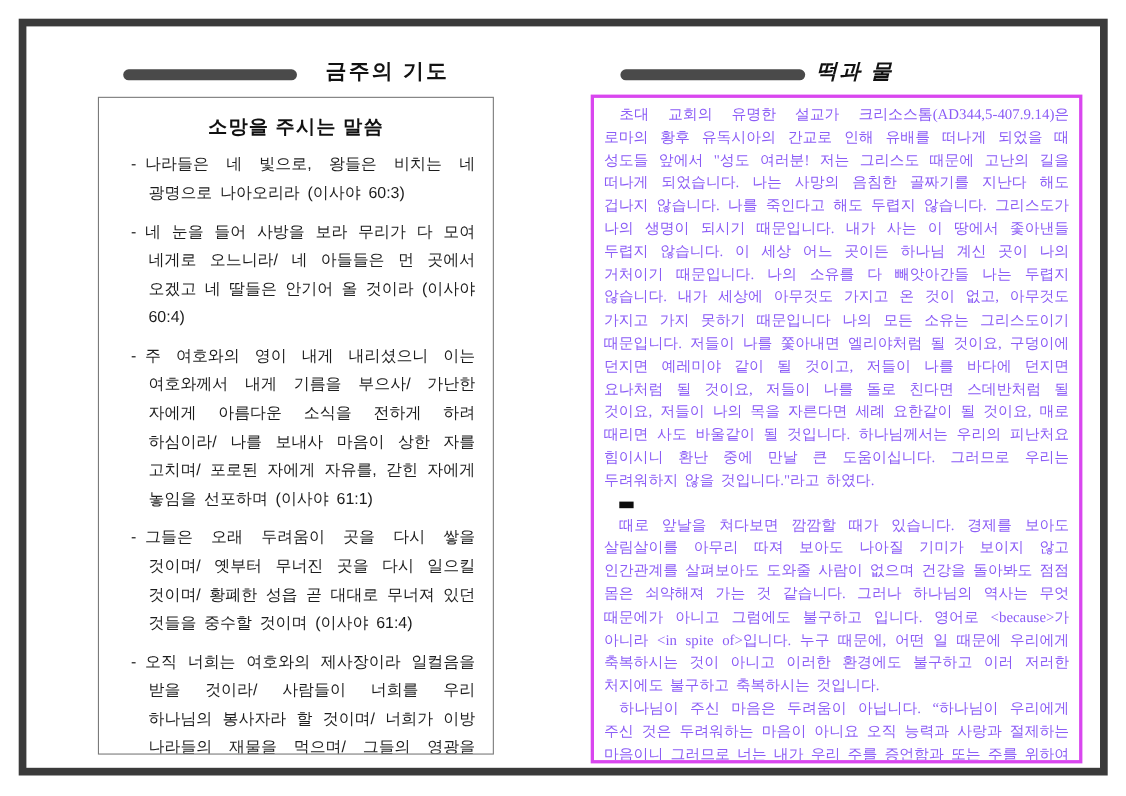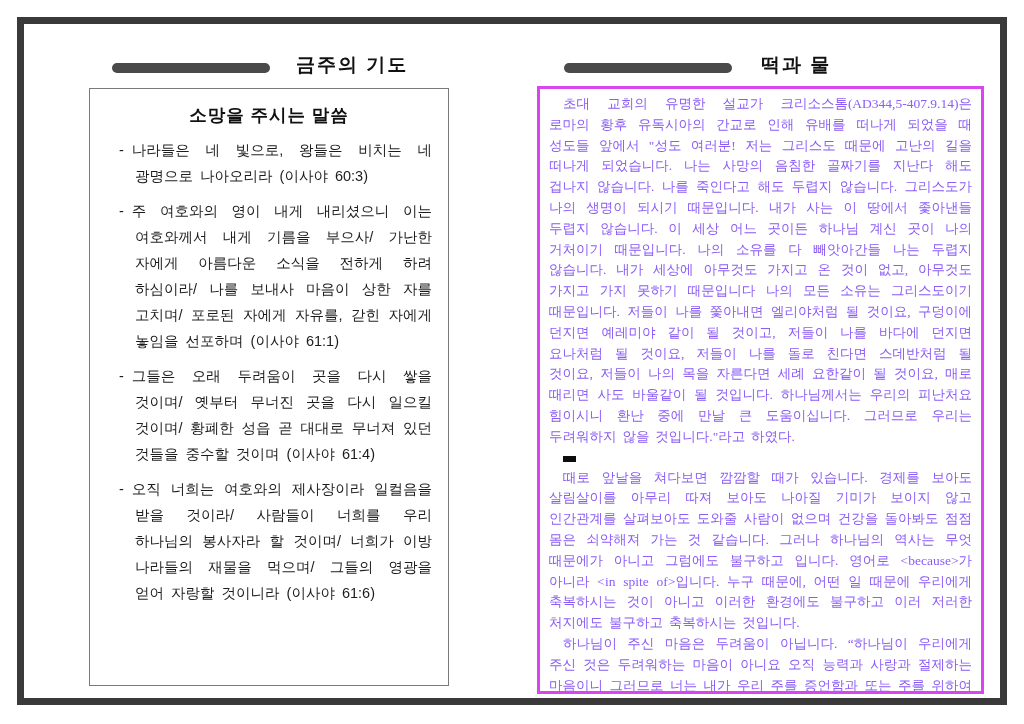--- a/index.html
+++ b/index.html
@@ -38,21 +38,21 @@
     position: absolute;
     top: 28px;
     font-size: 19px;
     font-weight: bold;
     color: #111111;
     letter-spacing: 2px;
     white-space: nowrap;
     font-family: "Liberation Sans", sans-serif;
   }
   .header-title.left  { left: 272px; }
-  .header-title.right { left: 737px; }
+  .header-title.right { left: 718px; font-style: italic; }
 
   
   .prayer-box {
     position: absolute;
     left: 65px;
     top: 64px;
     width: 360px;
     height: 598px;
     border: 1px solid #7a7a7a;
     box-sizing: border-box;
@@ -119,20 +119,23 @@
     <div class="header-bar left"></div>
     <div class="header-title left">금주의 기도</div>
 
     <div class="prayer-box">
       <div class="prayer-title">소망을 주시는 말씀</div>
 
       <div class="verse">
         <span class="dash">-</span><span>나라들은 네 빛으로, 왕들은 비치는 네 광명으로 나아오리라 (이사야 60:3)</span>
       </div>
       <div class="verse">
+        <span class="dash">-</span><span>네 눈을 들어 사방을 보라 무리가 다 모여 네게로 오느니라/ 네 아들들은 먼 곳에서 오겠고 네 딸들은 안기어 올 것이라 (이사야 60:4)</span>
+      </div>
+      <div class="verse">
         <span class="dash">-</span><span>주 여호와의 영이 내게 내리셨으니 이는 여호와께서 내게 기름을 부으사/ 가난한 자에게 아름다운 소식을 전하게 하려 하심이라/ 나를 보내사 마음이 상한 자를 고치며/ 포로된 자에게 자유를, 갇힌 자에게 놓임을 선포하며 (이사야 61:1)</span>
       </div>
       <div class="verse">
         <span class="dash">-</span><span>그들은 오래 두려움이 곳을 다시 쌓을 것이며/ 옛부터 무너진 곳을 다시 일으킬 것이며/ 황폐한 성읍 곧 대대로 무너져 있던 것들을 중수할 것이며 (이사야 61:4)</span>
       </div>
       <div class="verse">
         <span class="dash">-</span><span>오직 너희는 여호와의 제사장이라 일컬음을 받을 것이라/ 사람들이 너희를 우리 하나님의 봉사자라 할 것이며/ 너희가 이방 나라들의 재물을 먹으며/ 그들의 영광을 얻어 자랑할 것이니라 (이사야 61:6)</span>
       </div>
 
     </div>

